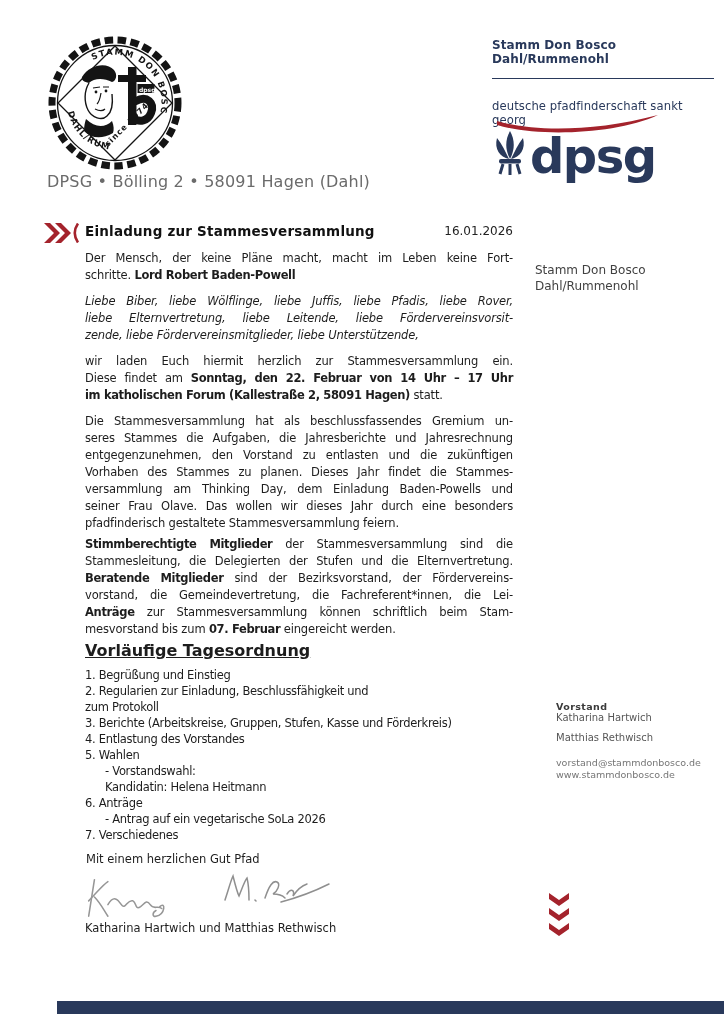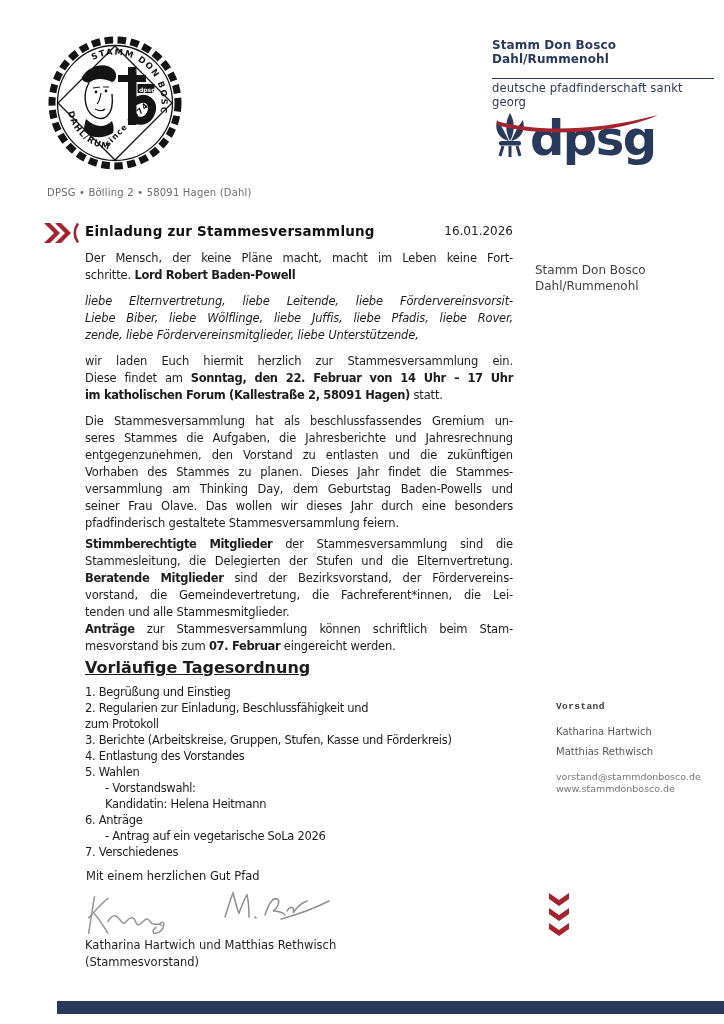--- a/index.html
+++ b/index.html
@@ -6,28 +6,28 @@
   .page{position:relative;width:724px;height:1024px;background:#ffffff;margin:0 auto;
         font-family:"DejaVu Sans","Liberation Sans",sans-serif;color:#1d1d1d;overflow:hidden;}
 
   
   .stamp{position:absolute;left:45px;top:33px;width:140px;height:140px;}
 
   
   .letterhead{position:absolute;left:492px;top:38px;width:222px;color:#29395b;}
   .org-line{font-size:12px;font-weight:700;letter-spacing:.1px;padding-bottom:12px;
             border-bottom:1.6px solid #29395b;}
-  .sub-line{font-size:11.6px;margin-top:2px;letter-spacing:.1px;}
+  .sub-line{font-size:11.6px;margin-top:20px;letter-spacing:.1px;}
   .brand{display:flex;align-items:flex-end;margin-top:5px;height:46px;}
   .brand svg{margin:0 2px 2px 0;}
   .wordmark{font-size:48px;font-weight:700;letter-spacing:-1.5px;line-height:44px;color:#29395b;}
   .swoosh{position:absolute;left:495px;top:113px;}
 
   
-  .sender{position:absolute;left:47px;top:187px;font-size:10px;color:#6b6b6b;letter-spacing:.2px;}
+  .sender{position:absolute;left:47px;top:172px;font-size:16px;color:#6b6b6b;letter-spacing:.2px;}
 
   
   .main{position:absolute;left:85px;top:222px;width:428px;font-size:11.5px;line-height:17px;}
   .title-row{position:relative;display:flex;justify-content:space-between;align-items:flex-end;
              margin-bottom:10px;height:18px;}
   .title-row h1{margin:0;font-size:13.5px;font-weight:700;color:#111;letter-spacing:.2px;}
   .date{font-size:12px;color:#222;}
   .mark{position:absolute;left:-41px;top:1px;}
 
   .para{margin:0 0 9px 0;}
@@ -45,21 +45,21 @@
 
   .closing{line-height:17px;margin:6px 0 4px 1px;}
   .sigs{position:relative;height:46px;margin-bottom:2px;}
   .sig1{position:absolute;left:-2px;top:0;}
   .sig2{position:absolute;left:136px;top:-2px;}
   .signed{line-height:17px;}
 
   
   .side-org{position:absolute;left:535px;top:262px;font-size:12px;line-height:16px;color:#414141;}
   .side-board{position:absolute;left:556px;top:701px;color:#4a4a4a;}
-  .board-label{font-size:9.5px;font-weight:700;letter-spacing:.4px;color:#3a3a3a;margin-bottom:14px;font-family:Liberation Mono, monospace;}
+  .board-label{font-size:9.5px;font-weight:700;letter-spacing:.4px;color:#3a3a3a;margin-bottom:0;}
   .board-name{font-size:10px;color:#565656;margin-bottom:9px;}
   .board-contact{font-size:9.5px;color:#757575;line-height:12px;margin-top:14px;}
   .side-chevrons{position:absolute;left:548px;top:893px;}
 
   
   .bottom-bar{position:absolute;left:57px;right:0;top:1001px;height:13px;background:#29395b;}
 </style>
 </head>
 <body>
 
@@ -125,44 +125,43 @@
       </span>
       <h1>Einladung zur Stammesversammlung</h1>
       <span class="date">16.01.2026</span>
     </div>
 
     <div class="para">
         <div class="ln"><span>Der Mensch, der keine Pläne macht, macht im Leben keine Fort-</span></div>
         <div class="ln end"><span>schritte. </span><span class="b">Lord Robert Baden-Powell</span></div>
       </div>
     <div class="para">
+        <div class="ln"><span class="i">Liebe Biber, liebe Wölflinge, liebe Juffis, liebe Pfadis, liebe Rover,</span></div>
         <div class="ln"><span class="i">liebe Elternvertretung, liebe Leitende, liebe Fördervereinsvorsit-</span></div>
-        <div class="ln"><span class="i">Liebe Biber, liebe Wölflinge, liebe Juffis, liebe Pfadis, liebe Rover,</span></div>
         <div class="ln end"><span class="i">zende, liebe Fördervereinsmitglieder, liebe Unterstützende,</span></div>
       </div>
     <div class="para">
         <div class="ln"><span>wir laden Euch hiermit herzlich zur Stammesversammlung ein.</span></div>
         <div class="ln"><span>Diese findet am </span><span class="b">Sonntag, den 22. Februar von 14 Uhr – 17 Uhr</span></div>
         <div class="ln end"><span class="b">im katholischen Forum (Kallestraße 2, 58091 Hagen)</span><span> statt.</span></div>
       </div>
     <div class="para tight">
         <div class="ln"><span>Die Stammesversammlung hat als beschlussfassendes Gremium un-</span></div>
         <div class="ln"><span>seres Stammes die Aufgaben, die Jahresberichte und Jahresrechnung</span></div>
         <div class="ln"><span>entgegenzunehmen, den Vorstand zu entlasten und die zukünftigen</span></div>
         <div class="ln"><span>Vorhaben des Stammes zu planen. Dieses Jahr findet die Stammes-</span></div>
-        <div class="ln"><span>versammlung am Thinking Day, dem Geburtstag Baden-Powells und</span></div>
+        <div class="ln"><span>versammlung am Thinking Day, dem Einladung Baden-Powells und</span></div>
         <div class="ln"><span>seiner Frau Olave. Das wollen wir dieses Jahr durch eine besonders</span></div>
         <div class="ln end"><span>pfadfinderisch gestaltete Stammesversammlung feiern.</span></div>
       </div>
     <div class="para tighter">
         <div class="ln"><span class="b">Stimmberechtigte Mitglieder</span><span> der Stammesversammlung sind die</span></div>
         <div class="ln"><span>Stammesleitung, die Delegierten der Stufen und die Elternvertretung.</span></div>
         <div class="ln"><span class="b">Beratende Mitglieder</span><span> sind der Bezirksvorstand, der Fördervereins-</span></div>
         <div class="ln"><span>vorstand, die Gemeindevertretung, die Fachreferent*innen, die Lei-</span></div>
-        <div class="ln end"><span>tenden und alle Stammesmitglieder.</span></div>
         <div class="ln"><span class="b">Anträge</span><span> zur Stammesversammlung können schriftlich beim Stam-</span></div>
         <div class="ln end"><span>mesvorstand bis zum </span><span class="b">07. Februar</span><span> eingereicht werden.</span></div>
       </div>
 
     <div class="agenda-h">Vorläufige Tagesordnung</div>
     <div class="agenda">
         <div class="ag ind0">1. Begrüßung und Einstieg</div>
         <div class="ag ind0">2. Regularien zur Einladung, Beschlussfähigkeit und</div>
         <div class="ag ind0">zum Protokoll</div>
         <div class="ag ind0">3. Berichte (Arbeitskreise, Gruppen, Stufen, Kasse und Förderkreis)</div>
@@ -192,21 +191,20 @@
           <path d="M4,30 C8,18 10,10 12,6 C14,14 16,22 18,26 C22,16 24,10 26,8 C28,16 28,24 28,30"></path>
           <path d="M34,30 l1,1"></path>
           <path d="M44,28 C48,16 52,10 56,12 C60,14 56,22 52,24 C58,24 62,26 64,28"></path>
           <path d="M66,24 C70,18 74,20 72,26 C76,20 80,16 86,14"></path>
           <path d="M60,32 C75,28 92,22 108,14"></path>
         </g>
       </svg>
     </div>
 
     <div class="signed">Katharina Hartwich und Matthias Rethwisch</div>
-    <div class="signed">(Stammesvorstand)</div>
   </div>
 
   <div class="side-org">
     <div>Stamm Don Bosco</div>
     <div>Dahl/Rummenohl</div>
   </div>
 
   <div class="side-board">
     <div class="board-label">Vorstand</div>
     <div class="board-name">Katharina Hartwich</div>

